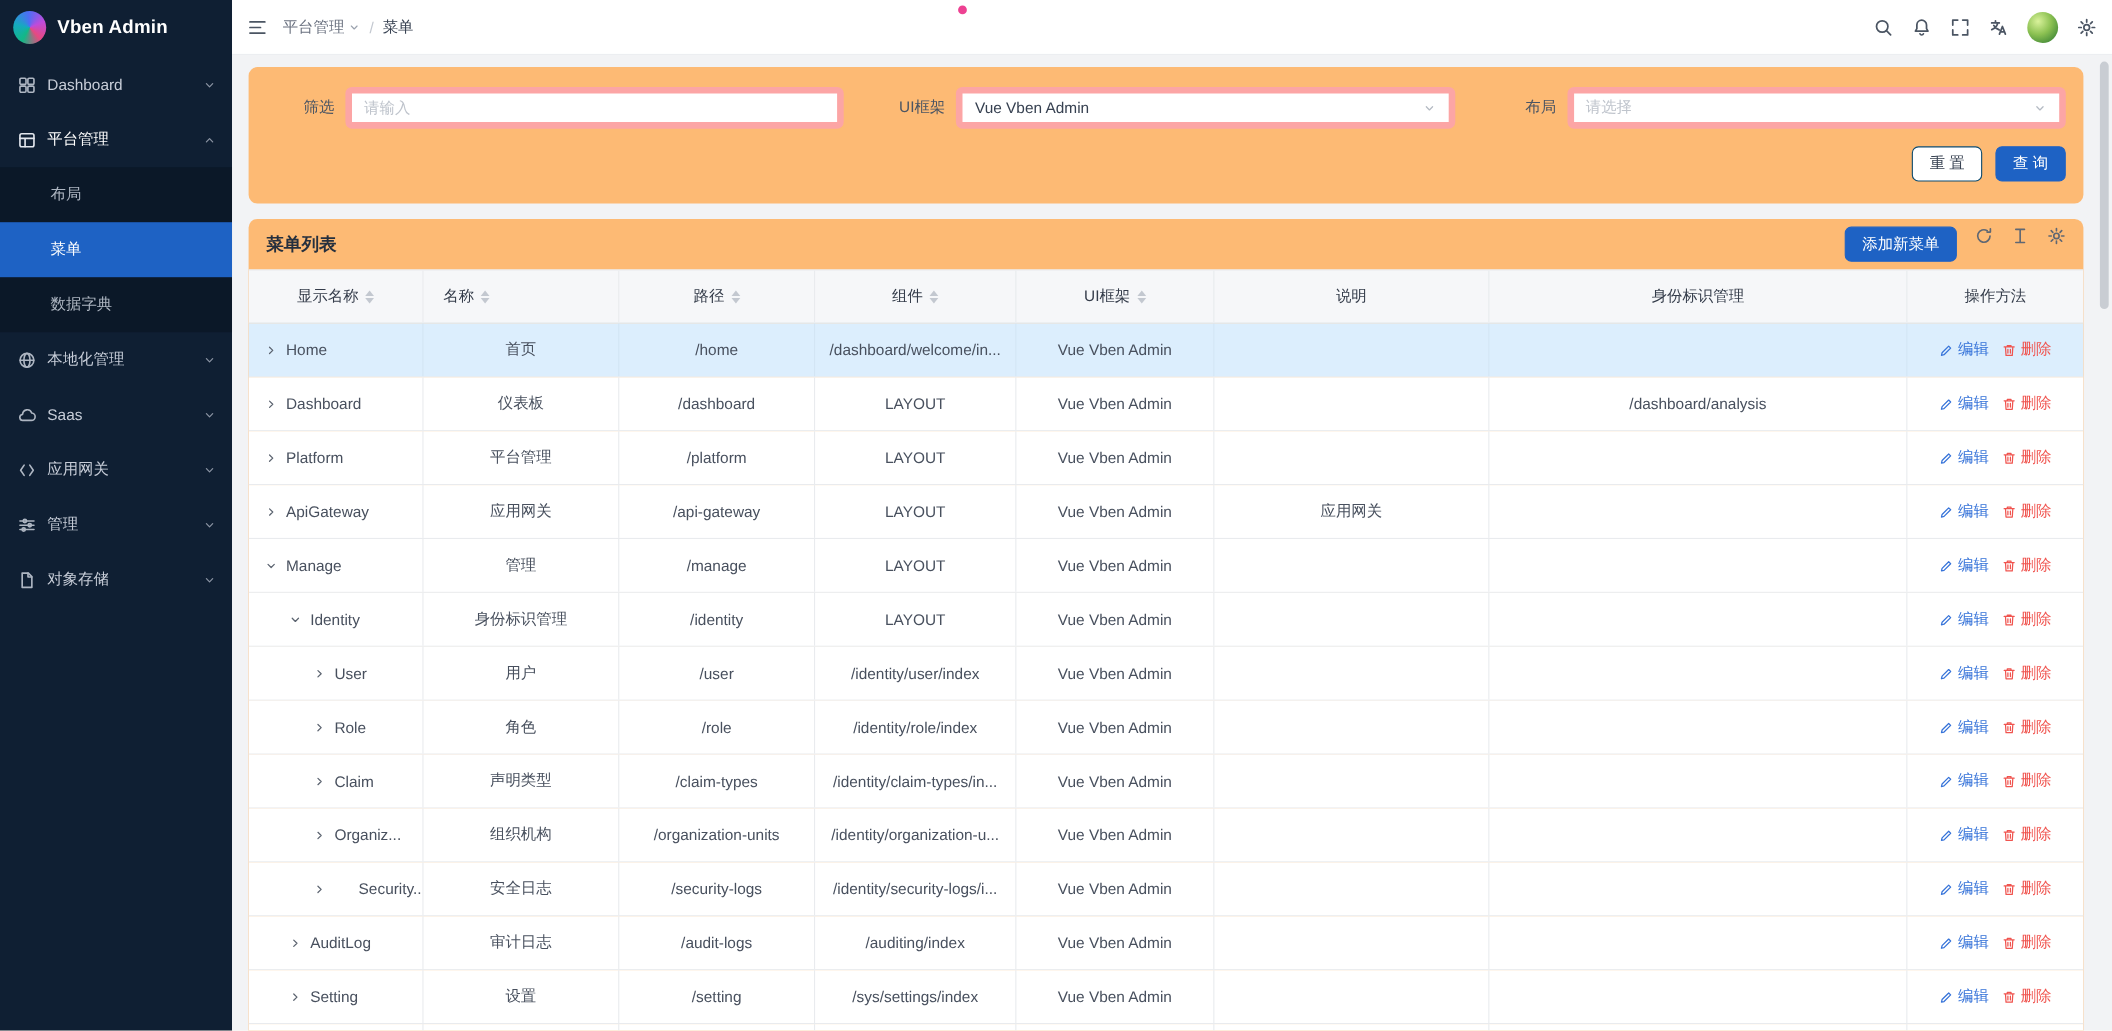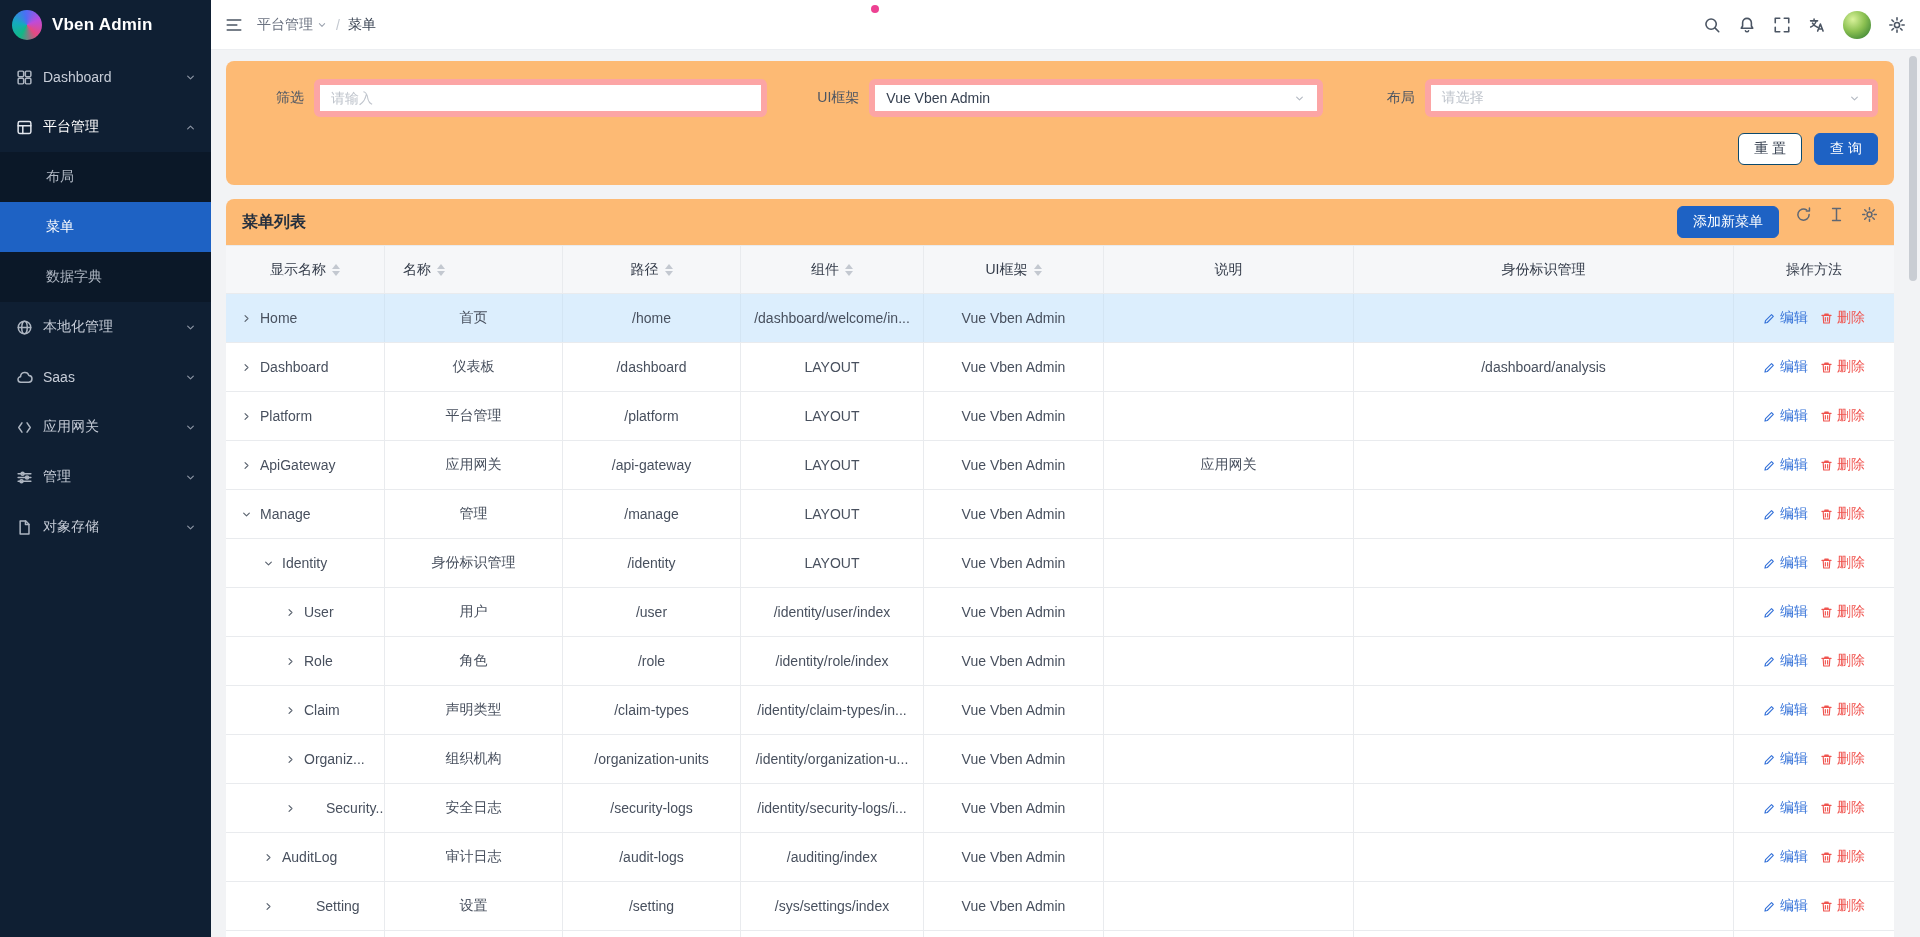--- a/index.html
+++ b/index.html
@@ -772,21 +772,21 @@
                   <span class="l-icon">
                     <svg viewBox="0 0 16 16" fill="none" stroke="currentColor" stroke-width="1.4" stroke-linecap="round" stroke-linejoin="round">
                       <path d="M2.4 4.2h11.2M5.9 4V2.6h4.2V4M3.9 4.4l.6 9.2h7l.6-9.2M6.6 6.9v4.2M9.4 6.9v4.2"></path>
                     </svg>
                   </span>
                   <span>删除</span>
                 </span>
               </div>
             </div>
             <div class="grid-row">
-              <div class="grid-cell cell-name" style="padding-left: 36px; gap: 34px;">
+              <div class="grid-cell cell-name" style="padding-left: 36px;">
                 <span class="tree-toggle">
                   <svg viewBox="0 0 16 16" fill="none" stroke="currentColor" stroke-width="1.4" stroke-linecap="round" stroke-linejoin="round">
                     <path d="M6.2 4.5L9.8 8l-3.6 3.5"></path>
                   </svg>
                 </span>
                 <span>Setting</span>
               </div>
               <div class="grid-cell">设置</div>
               <div class="grid-cell">/setting</div>
               <div class="grid-cell">/sys/settings/index</div>

